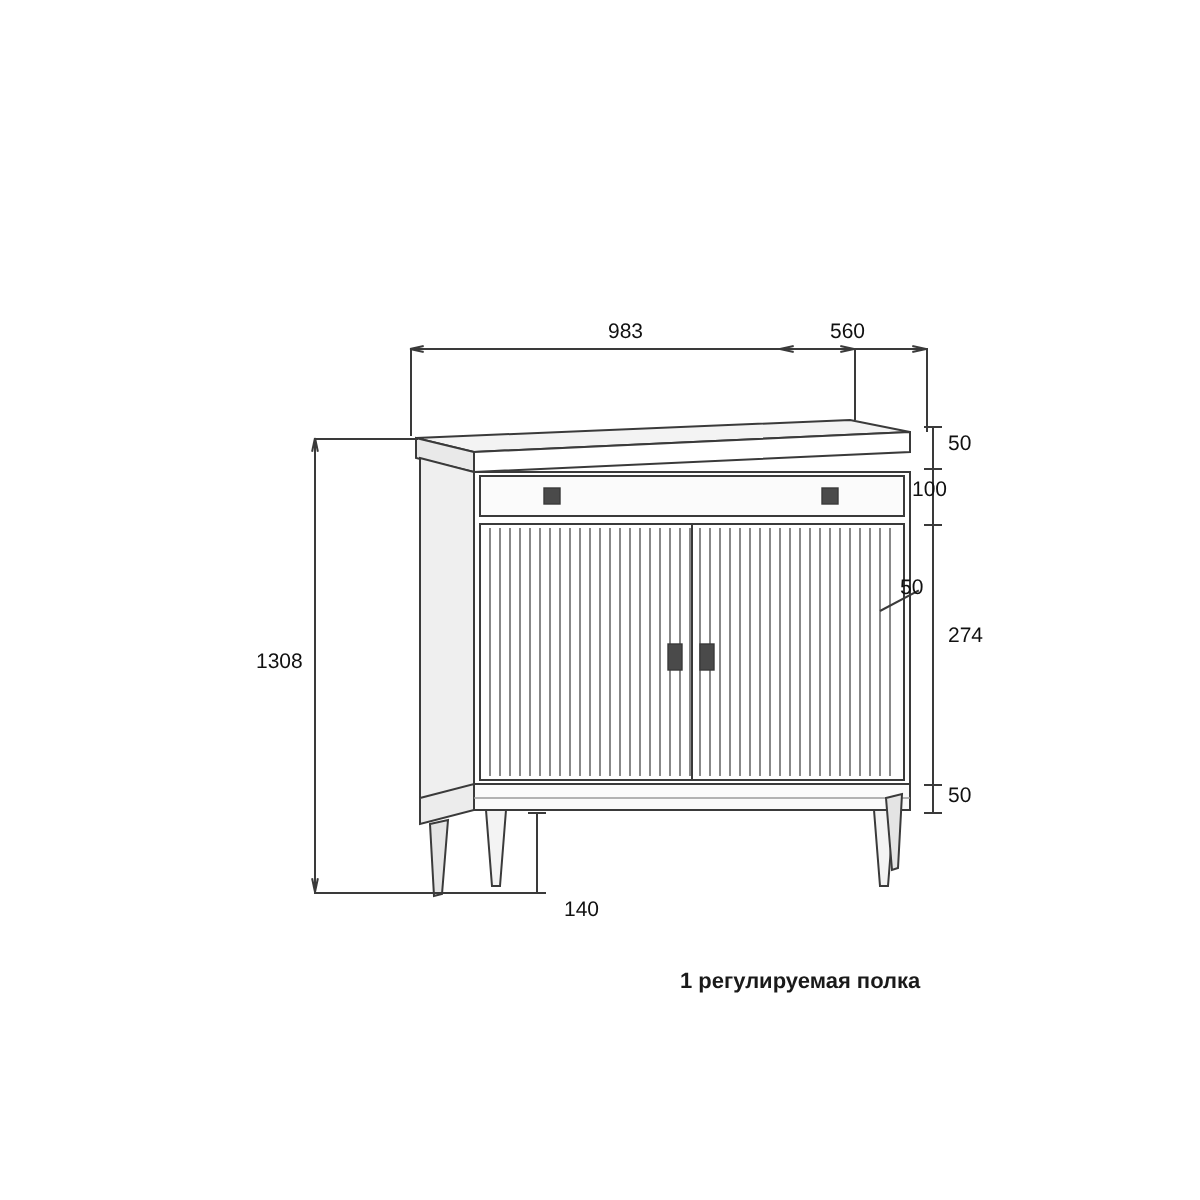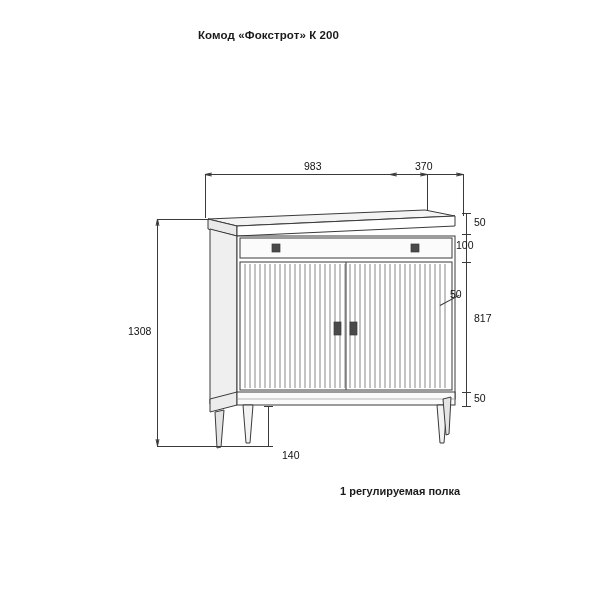--- a/index.html
+++ b/index.html
@@ -131,21 +131,20 @@
     left: 0;
     top: 0;
   }
 </style>
 </head>
 <body>
 
 <div id="stage">
 
   <div class="title-block">
-    <div class="title-line1">Комод «Фокстрот» К 200</div>
   </div>
 
   <svg class="drawing" width="600" height="600" viewBox="0 0 600 600">
     <g stroke="#3a3a3a" fill="none" stroke-width="1">
 
       <polygon points="208,219 425,210 455,216 237,226" fill="#f3f3f3" stroke="#3a3a3a" stroke-width="1"></polygon>
 
       <polygon points="208,219 237,226 237,236 208,229" fill="#e9e9e9" stroke="#3a3a3a" stroke-width="1"></polygon>
       <polygon points="237,226 455,216 455,226 237,236" fill="#ffffff" stroke="#3a3a3a" stroke-width="1"></polygon>
 
@@ -226,41 +225,41 @@
   <div class="arrow left" style="left:205px; top:171px;"></div>
   <div class="arrow right" style="left:420px; top:171px;"></div>
   <div class="vline" style="left:205px; top:174px; height:44px;"></div>
   <div class="vline" style="left:427px; top:174px; height:36px;"></div>
   <div class="dim-label" style="left:304px; top:160px;">983</div>
 
   <div class="hline" style="left:390px; top:174px; width:73px;"></div>
   <div class="arrow left" style="left:390px; top:171px;"></div>
   <div class="arrow right" style="left:456px; top:171px;"></div>
   <div class="vline" style="left:463px; top:174px; height:42px;"></div>
-  <div class="dim-label" style="left:415px; top:160px;">370</div>
+  <div class="dim-label" style="left:415px; top:160px;">560</div>
 
   <div class="vline" style="left:157px; top:219px; height:227px;"></div>
   <div class="arrow up" style="left:154px; top:219px;"></div>
   <div class="arrow down" style="left:154px; top:439px;"></div>
   <div class="hline" style="left:157px; top:219px; width:52px;"></div>
   <div class="hline" style="left:157px; top:446px; width:110px;"></div>
   <div class="dim-label" style="left:128px; top:325px;">1308</div>
 
   <div class="vline" style="left:466px; top:213px; height:21px;"></div>
   <div class="hline" style="left:462px; top:213px; width:9px;"></div>
   <div class="hline" style="left:462px; top:234px; width:9px;"></div>
   <div class="dim-label" style="left:474px; top:216px;">50</div>
 
   <div class="vline" style="left:466px; top:234px; height:28px;"></div>
   <div class="hline" style="left:462px; top:262px; width:9px;"></div>
   <div class="dim-label" style="left:456px; top:239px;">100</div>
 
   <div class="vline" style="left:466px; top:262px; height:130px;"></div>
   <div class="hline" style="left:462px; top:392px; width:9px;"></div>
-  <div class="dim-label" style="left:474px; top:312px;">817</div>
+  <div class="dim-label" style="left:474px; top:312px;">274</div>
 
   <div class="vline" style="left:466px; top:392px; height:14px;"></div>
   <div class="hline" style="left:462px; top:406px; width:9px;"></div>
   <div class="dim-label" style="left:474px; top:392px;">50</div>
 
   <div class="hline" style="left:440px; top:305px; width:22px; transform:rotate(-28deg); transform-origin:left center;"></div>
   <div class="dim-label" style="left:450px; top:288px;">50</div>
 
   <div class="vline" style="left:268px; top:406px; height:40px;"></div>
   <div class="hline" style="left:264px; top:406px; width:9px;"></div>

